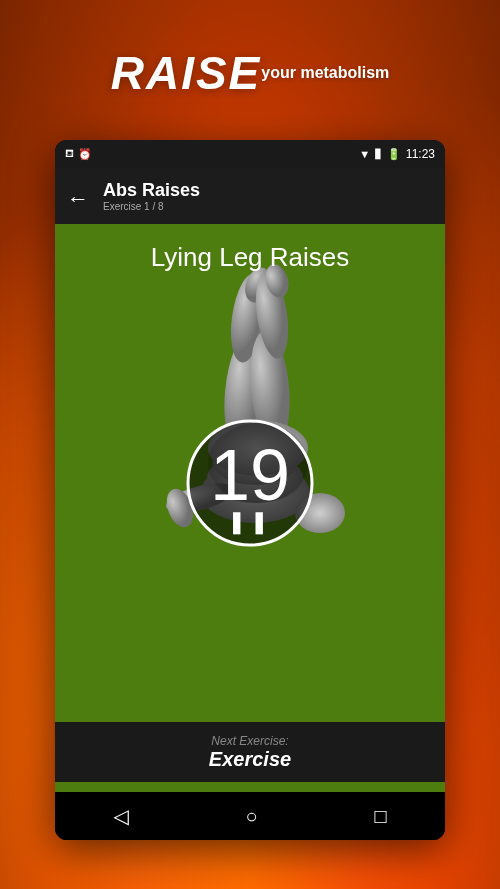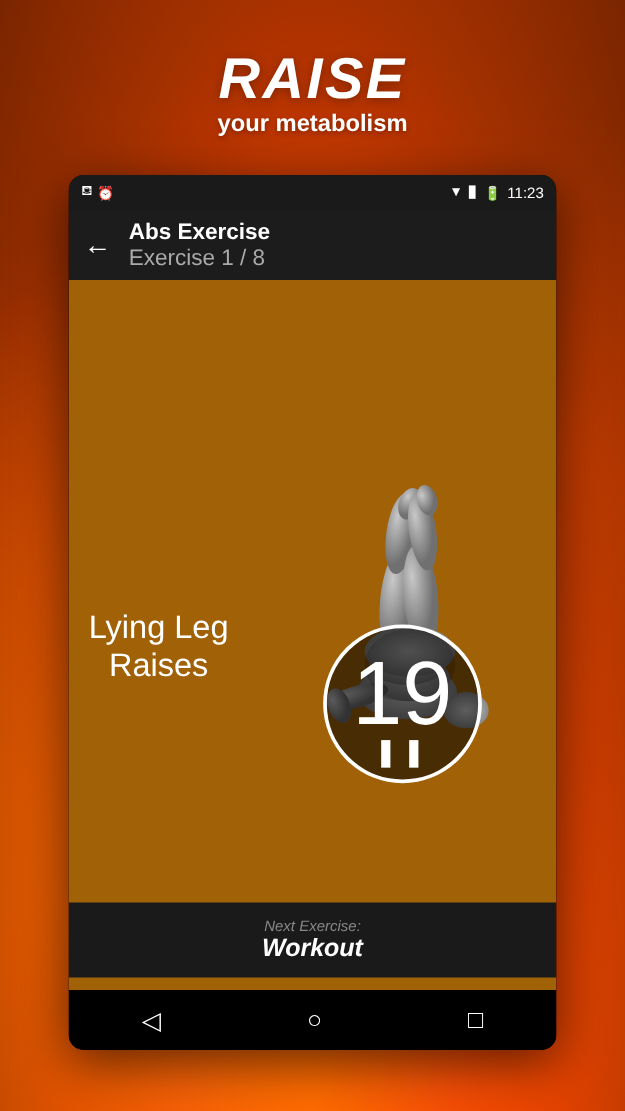--- a/index.html
+++ b/index.html
@@ -32,37 +32,36 @@
         radial-gradient(ellipse at 10% 50%, rgba(200,60,0,0.5) 0%, transparent 40%),
         radial-gradient(ellipse at 90% 40%, rgba(220,70,0,0.4) 0%, transparent 35%);
     }
 
     
     .top-text {
       position: absolute;
       top: 0; left: 0; right: 0;
       height: 145px;
       display: flex;
-      flex-direction: column;
       align-items: center;
       justify-content: center;
       z-index: 2;
     }
 
     .headline {
       font-size: 46px;
       font-weight: 900;
       color: white;
       letter-spacing: 2px;
       text-shadow: 0 2px 8px rgba(0,0,0,0.3);
       font-style: italic;
     }
 
     .subheadline {
-      font-size: 19px;
+      font-size: 16px;
       font-weight: bold;
       color: white;
       text-shadow: 0 1px 4px rgba(0,0,0,0.3);
     }
 
     
     .phone-frame {
       position: absolute;
       top: 140px;
       left: 50%;
@@ -127,31 +126,31 @@
     }
 
     .toolbar-title {
       color: white;
       font-size: 18px;
       font-weight: bold;
     }
 
     .toolbar-subtitle {
       color: #aaa;
-      font-size: 18px;
+      font-size: 10px;
     }
 
     
     .exercise-area {
-      background: #a16207;
+      background: #4d7c0f;
       flex: 1;
       position: relative;
       height: calc(700px - 28px - 56px - 48px);
       display: flex;
-      flex-direction: row;
+      flex-direction: column;
       align-items: center;
     }
 
     .exercise-name {
       color: white;
       font-size: 26px;
       font-weight: 300;
       margin-top: 18px;
       text-align: center;
       z-index: 2;
@@ -276,21 +275,21 @@
       <span class="wifi-icon">▼</span>
       <span style="color:white;font-size:9px">▊</span>
       <span class="battery-icon">🔋</span>
       <span class="status-time">11:23</span>
     </div>
   </div>
 
   <div class="toolbar">
     <span class="back-arrow">←</span>
     <div class="toolbar-text">
-      <span class="toolbar-title">Abs Exercise</span>
+      <span class="toolbar-title">Abs Raises</span>
       <span class="toolbar-subtitle">Exercise 1 / 8</span>
     </div>
   </div>
 
   <div class="exercise-area">
 
     <span class="exercise-name">Lying Leg Raises</span>
 
     <div class="figure-container">
 
@@ -337,21 +336,21 @@
         <svg width="140" height="140" viewBox="0 0 140 140">
           <circle cx="70" cy="70" r="62" fill="rgba(0,0,0,0.55)" stroke="white" stroke-width="3"></circle>
         </svg>
         <span class="timer-number">19</span>
         <span class="pause-icon">❚❚</span>
       </div>
     </div>
 
     <div class="next-exercise">
       <span class="next-label">Next Exercise:</span>
-      <span class="next-name">Workout</span>
+      <span class="next-name">Exercise</span>
     </div>
 
   </div>
 
   <div class="nav-bar">
     <span class="nav-icon">◁</span>
     <span class="nav-icon">○</span>
     <span class="nav-icon">□</span>
   </div>
 

